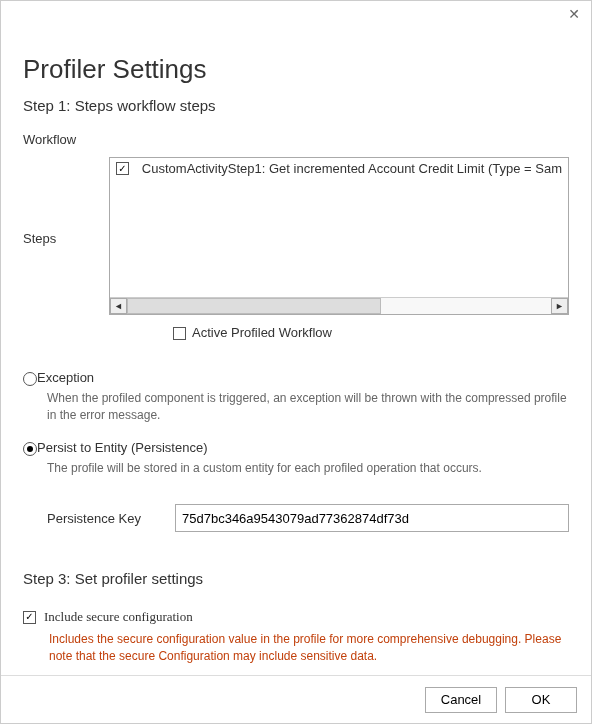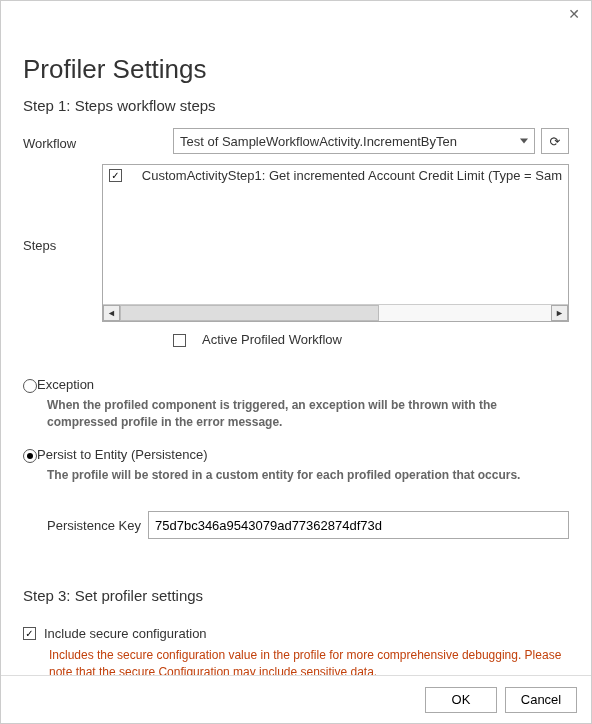--- a/index.html
+++ b/index.html
@@ -46,21 +46,21 @@
   .refresh-btn {
     width: 28px; height: 26px; border: 1px solid #aaa;
     background: #fff; display: flex; align-items: center;
     justify-content: center; cursor: pointer; font-size: 13px;
   }
   .steps-list {
     border: 1px solid #aaa; height: 158px; background: #fff;
     overflow: hidden; position: relative;
   }
   .step-item {
-    display: flex; align-items: center; gap: 20px;
+    display: flex; align-items: center; gap: 13px;
     padding: 3px 6px; font-size: 13px; white-space: nowrap;
   }
   .checkbox {
     width: 13px; height: 13px; border: 1px solid #555;
     display: inline-flex; align-items: center; justify-content: center;
     flex-shrink: 0; background: #fff;
   }
   .checkbox.checked::after { content: "✓"; font-size: 10px; line-height: 1; color: #000; }
   .hscroll {
     position: absolute; bottom: 0; left: 0; right: 0;
@@ -70,44 +70,44 @@
   .hscroll-btn {
     width: 17px; height: 100%; border: 1px solid #aaa;
     background: #eee; display: flex; align-items: center;
     justify-content: center; font-size: 9px; cursor: pointer;
   }
   .hscroll-track { flex: 1; background: #f8f8f8; position: relative; }
   .hscroll-thumb {
     position: absolute; left: 0; top: 0; bottom: 0;
     width: 60%; background: #ddd; border: 1px solid #bbb;
   }
-  .below-list { margin-top: 6px; margin-left: 150px; display: flex; align-items: flex-end; gap: 16px; }
+  .below-list { margin-top: 6px; margin-left: 150px; display: flex; align-items: flex-end; gap: 6px; }
   .section-gap { height: 20px; }
   .radio-row { display: flex; align-items: flex-start; gap: 0; margin-bottom: 4px; }
   .radio {
     width: 14px; height: 14px; border: 1px solid #555;
     border-radius: 50%; margin-top: 2px; flex-shrink: 0;
     display: flex; align-items: center; justify-content: center;
   }
   .radio.selected::after {
     content: ""; width: 6px; height: 6px; background: #000;
     border-radius: 50%;
   }
   .radio-label { font-size: 13px; color: #333; }
   .radio-desc {
     font-size: 12px; color: #666; margin-left: 24px;
-    margin-bottom: 16px; line-height: 1.4; font-weight: bold;
+    margin-bottom: 16px; line-height: 1.4;
   }
-  .pk-row { margin-left: 24px; display: flex; align-items: center; gap: 1px; margin-bottom: 20px; justify-content: space-between; }
+  .pk-row { margin-left: 24px; display: flex; align-items: center; gap: 28px; margin-bottom: 10px; justify-content: space-between; }
   .pk-label { font-size: 13px; width: 100px; }
   .pk-input {
     flex: 1; height: 28px; border: 1px solid #aaa;
     padding: 0 6px; font-size: 13px; font-family: inherit;
   }
-  .check-row { display: flex; align-items: center; gap: 8px; margin-bottom: 6px; }
+  .check-row { display: flex; align-items: center; gap: 8px; margin-bottom: 6px; font-family: Liberation Serif, serif; }
   .check-desc { font-size: 12px; color: #c2410c; margin-left: 26px; line-height: 1.4; }
   .footer {
     position: absolute; bottom: 0; left: 0; right: 0;
     height: 48px; border-top: 1px solid #ddd;
     display: flex; justify-content: flex-end; align-items: center;
     gap: 8px; padding-right: 14px; background: #fff;
   }
   .btn {
     min-width: 72px; height: 26px; border: 1px solid #aaa;
     background: #fff; font-size: 13px; cursor: pointer;
@@ -119,29 +119,20 @@
 
 <div class="close-btn">✕</div>
 
 <div class="content">
   <h1>Profiler Settings</h1>
 
   <div class="step-title">Step 1: Steps workflow steps</div>
 
   <div class="row">
     <div class="label-col">Workflow</div>
-    <div class="field-col">
-      <div class="select-box">
-        <span>Test of SampleWorkflowActivity.IncrementByTen</span>
-        <span class="select-chevron"></span>
-      </div>
-      <div class="refresh-btn">
-        <span>⟳</span>
-      </div>
-    </div>
   </div>
 
   <div class="row">
     <div class="label-col">Steps</div>
     <div class="field-col">
       <div class="steps-list">
         <div class="step-item">
           <span class="checkbox checked"></span>
           <span>CustomActivityStep1: Get incremented Account Credit Limit (Type = Sam</span>
         </div>
@@ -190,15 +181,15 @@
   <div style="height:8px"></div>
 
   <div class="check-row">
     <span class="checkbox checked"></span>
     <span>Include secure configuration</span>
   </div>
   <div class="check-desc">Includes the secure configuration value in the profile for more comprehensive debugging. Please note that the secure Configuration may include sensitive data.</div>
 </div>
 
 <div class="footer">
+  <button class="btn">Cancel</button>
   <button class="btn">OK</button>
-  <button class="btn">Cancel</button>
 </div>
 
 </body></html>

